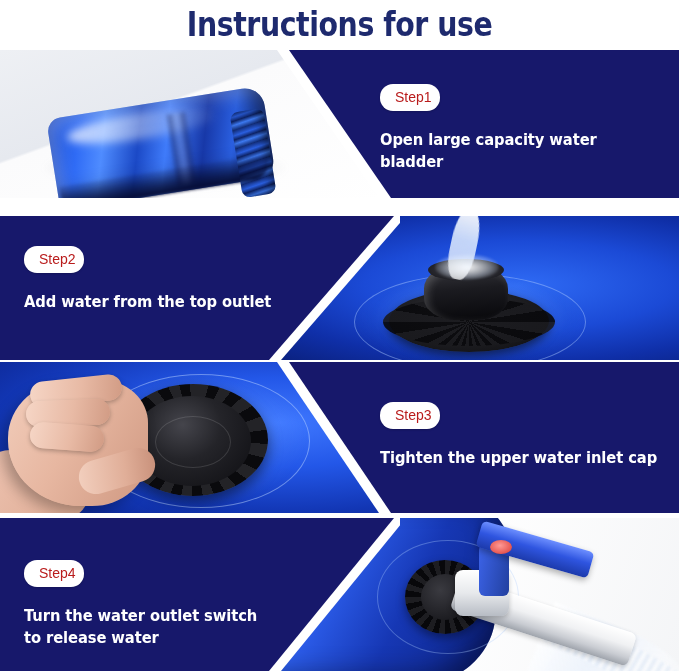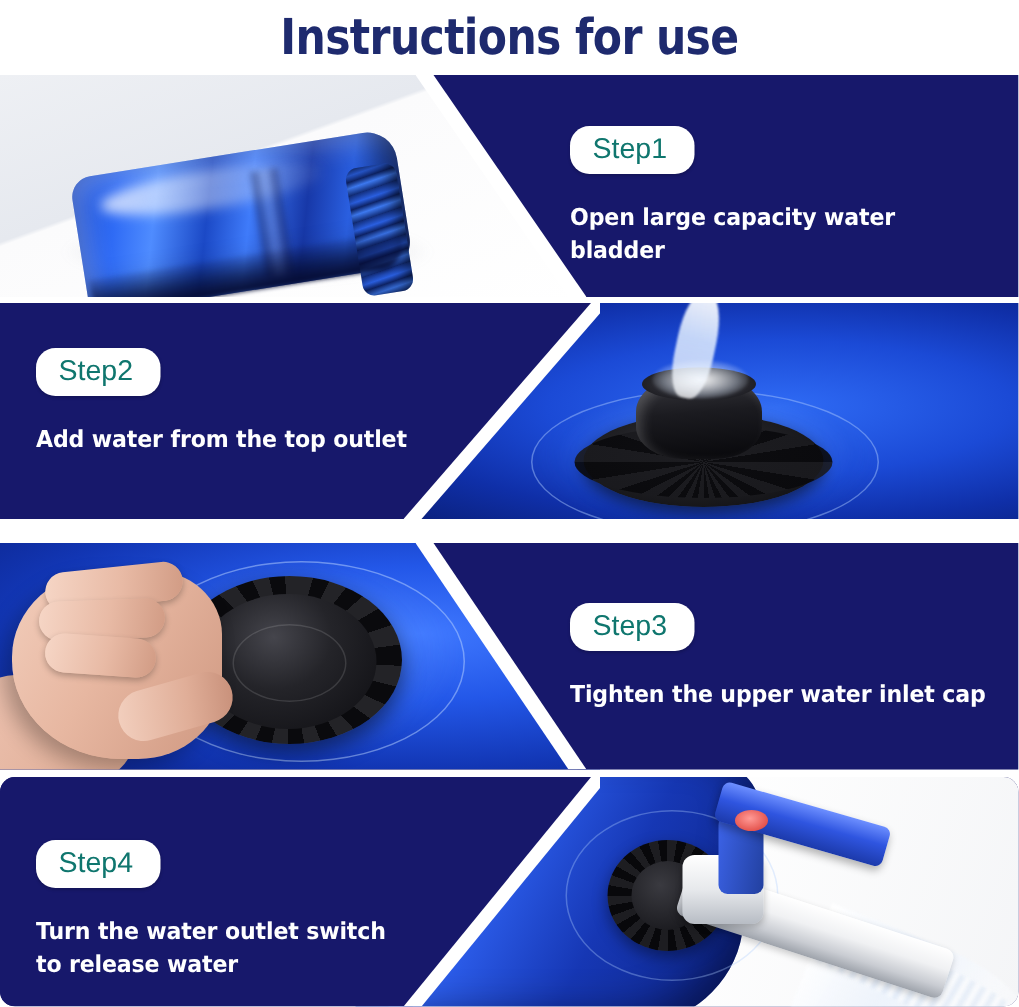--- a/index.html
+++ b/index.html
@@ -48,23 +48,23 @@
 
   
   .row {
     position: absolute;
     left: 0;
     width: 679px;
     overflow: hidden;
     background: #17186b;
   }
   .row-1 { top: 50px;  height: 148px; }
-  .row-2 { top: 202px; height: 144px; text-decoration: underline; }
+  .row-2 { top: 216px; height: 144px; text-decoration: underline; }
   .row-3 { top: 362px; height: 151px; }
-  .row-4 { top: 518px; height: 153px; border-radius: 10px; }
+  .row-4 { top: 518px; height: 153px; }
 
   
   .photo {
     position: absolute;
     top: 0;
     height: 100%;
   }
   .panel {
     position: absolute;
     top: 0;
@@ -114,24 +114,24 @@
   .tb-right { left: 380px; top: 34px; }
   .tb-left  { left: 24px;  top: 30px; }
   .row-4 .tb-left { top: 42px; }
   .row-3 .tb-right { top: 40px; }
   .row-2 .tb-left { top: 30px; }
 
   .step-pill {
     display: inline-block;
     background: #ffffff;
     border-radius: 13px;
-    padding: 6px 18px 7px 15px;
+    padding: 6px 8px 7px 15px;
     font-family: "Liberation Sans", sans-serif;
-    font-size: 19px;
-    color: #0f766e;
+    font-size: 14px;
+    color: #b91c1c;
     line-height: 1;
     box-shadow: 0 1px 2px rgba(0,0,0,0.18);
   }
   .caption {
     margin-top: 18px;
     font-family: "DejaVu Sans", sans-serif;
     font-weight: bold;
     font-size: 15.5px;
     color: #ffffff;
     line-height: 1.45;

